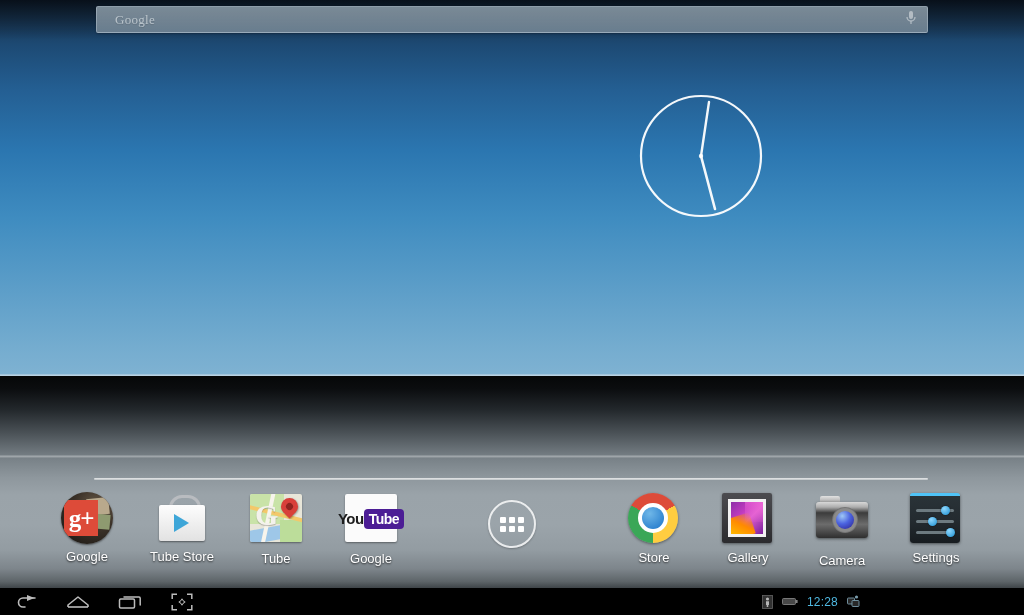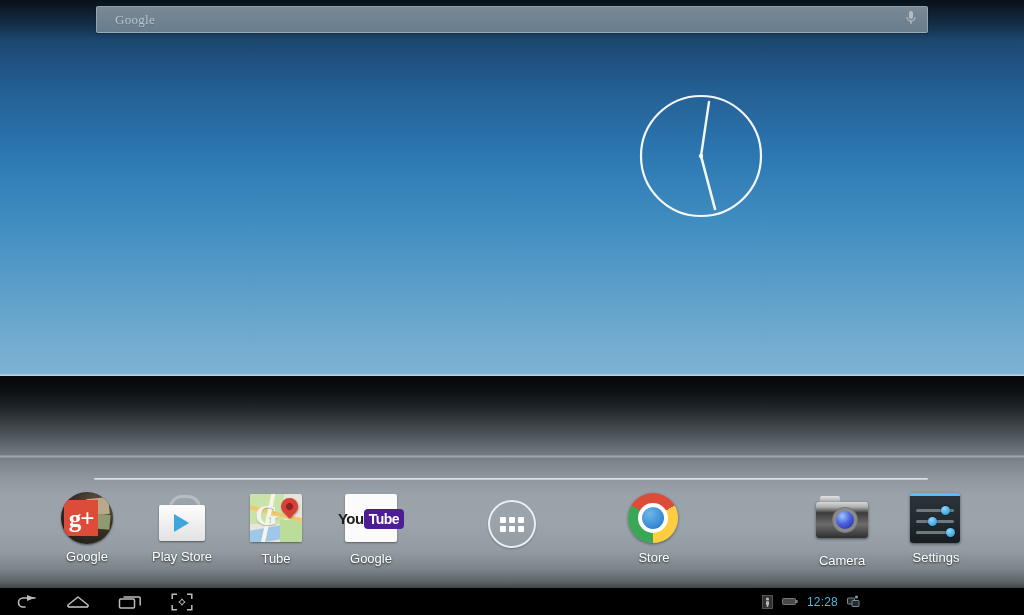--- a/index.html
+++ b/index.html
@@ -302,21 +302,21 @@
   </div>
 
   <div class="dock-item" style="left:136px;top:0;">
     <div class="dock-icon">
       <div class="ic-play">
         <div class="handle"></div>
         <div class="bag"></div>
         <div class="tri"></div>
       </div>
     </div>
-    <div class="dock-label">Play Store</div>
+    <div class="dock-label">Tube Store</div>
   </div>
 
   <div class="dock-item" style="left:230px;top:2px;">
     <div class="dock-icon">
       <div class="ic-maps">
         <div class="m-bg"></div>
         <div class="m-green"></div>
         <div class="m-green2"></div>
         <div class="m-blue"></div>
         <div class="m-road"></div>
@@ -357,20 +357,30 @@
   <div class="dock-item" style="left:608px;top:1px;">
     <div class="dock-icon">
       <div class="ic-chrome">
         <div class="c-white"></div>
         <div class="c-blue"></div>
       </div>
     </div>
     <div class="dock-label">Store</div>
   </div>
 
+  <div class="dock-item" style="left:702px;top:1px;">
+    <div class="dock-icon">
+      <div class="ic-gallery">
+        <div class="mat">
+            <div class="pic"></div>
+          </div>
+      </div>
+    </div>
+    <div class="dock-label">Gallery</div>
+  </div>
 
   <div class="dock-item" style="left:796px;top:4px;">
     <div class="dock-icon">
       <div class="ic-camera">
         <div class="top"></div>
         <div class="body"></div>
         <div class="lens"></div>
         <div class="glass"></div>
       </div>
     </div>

